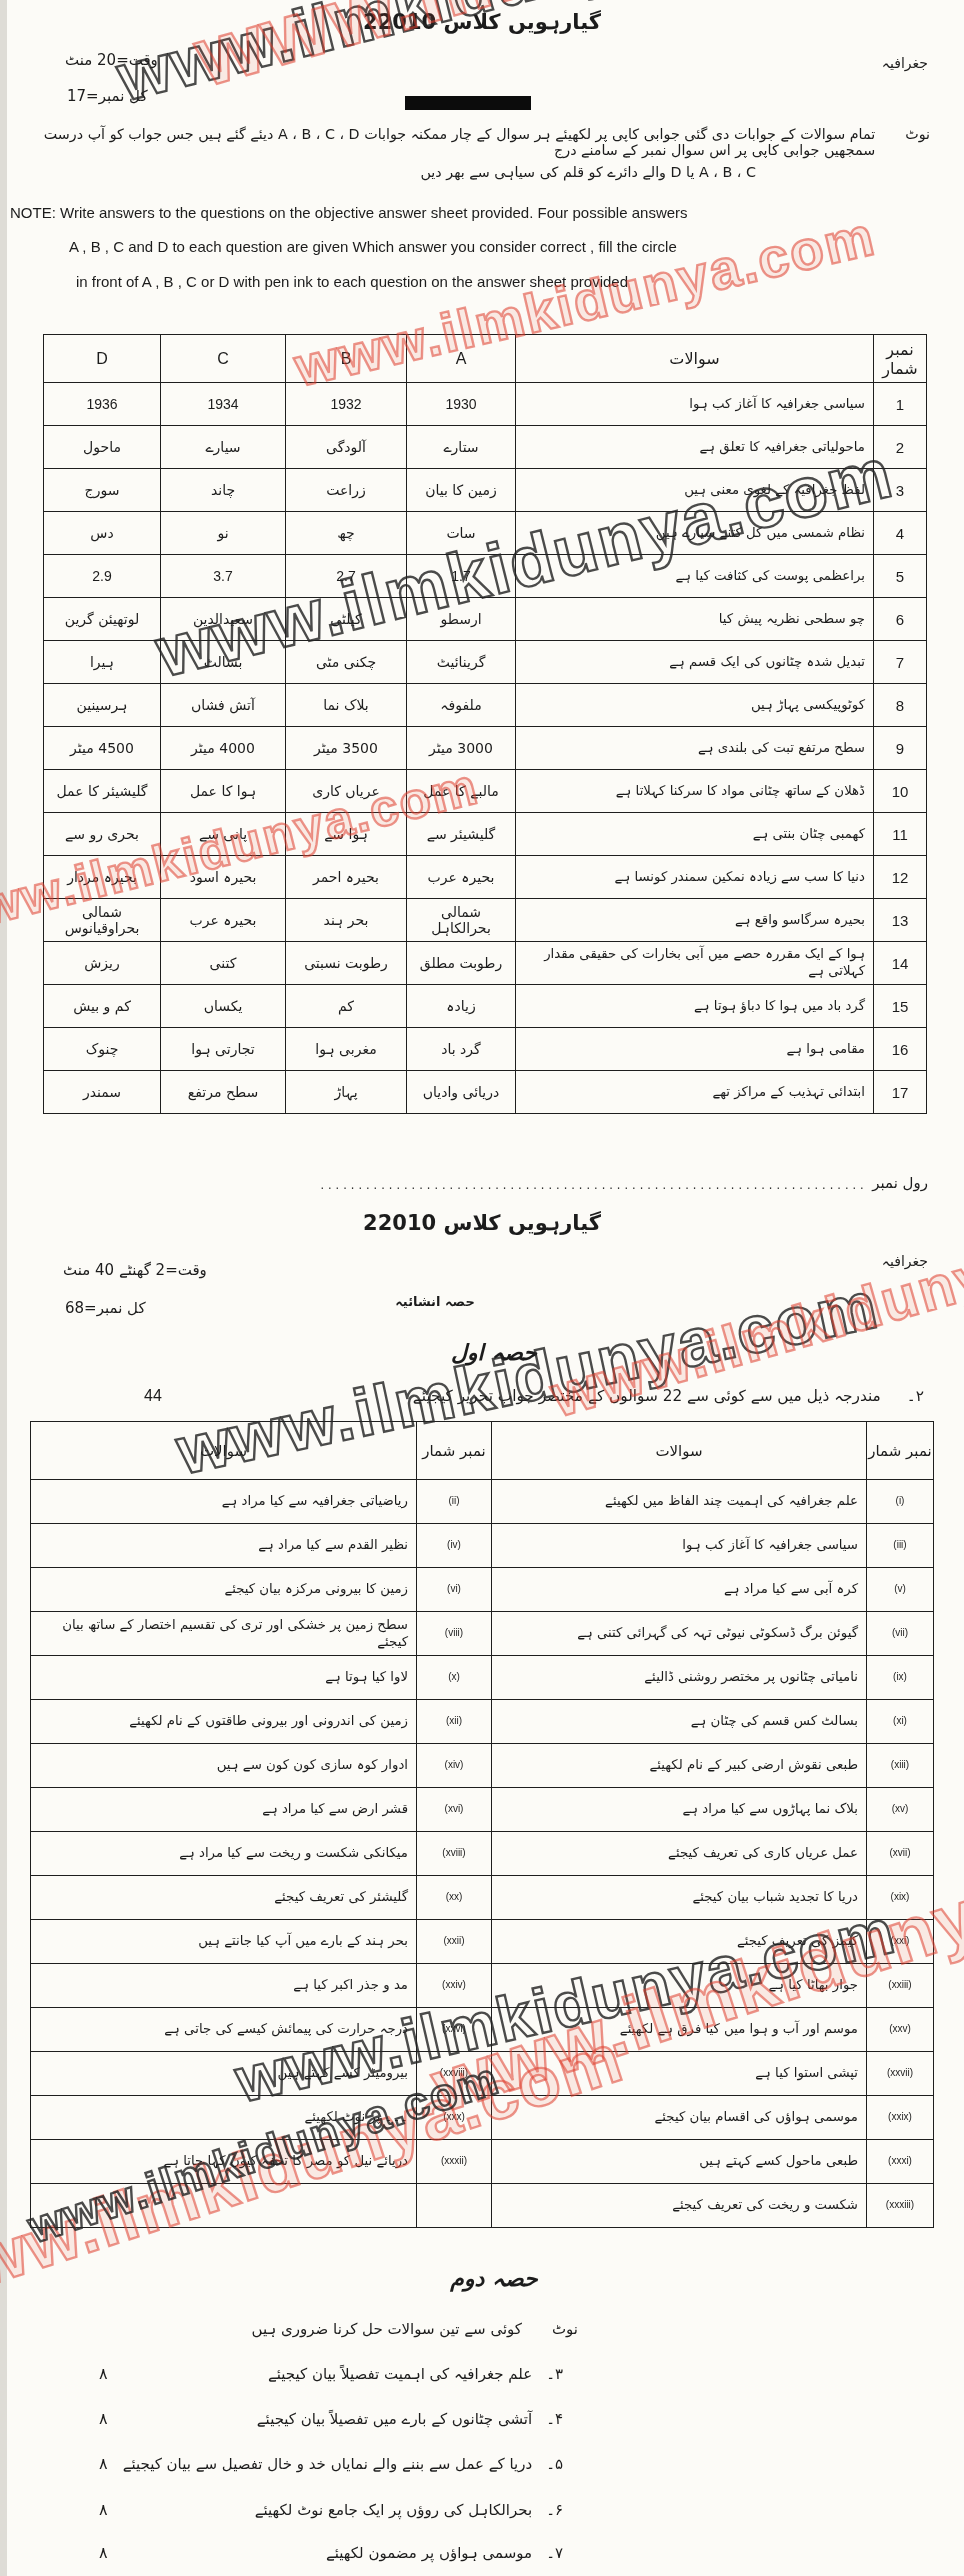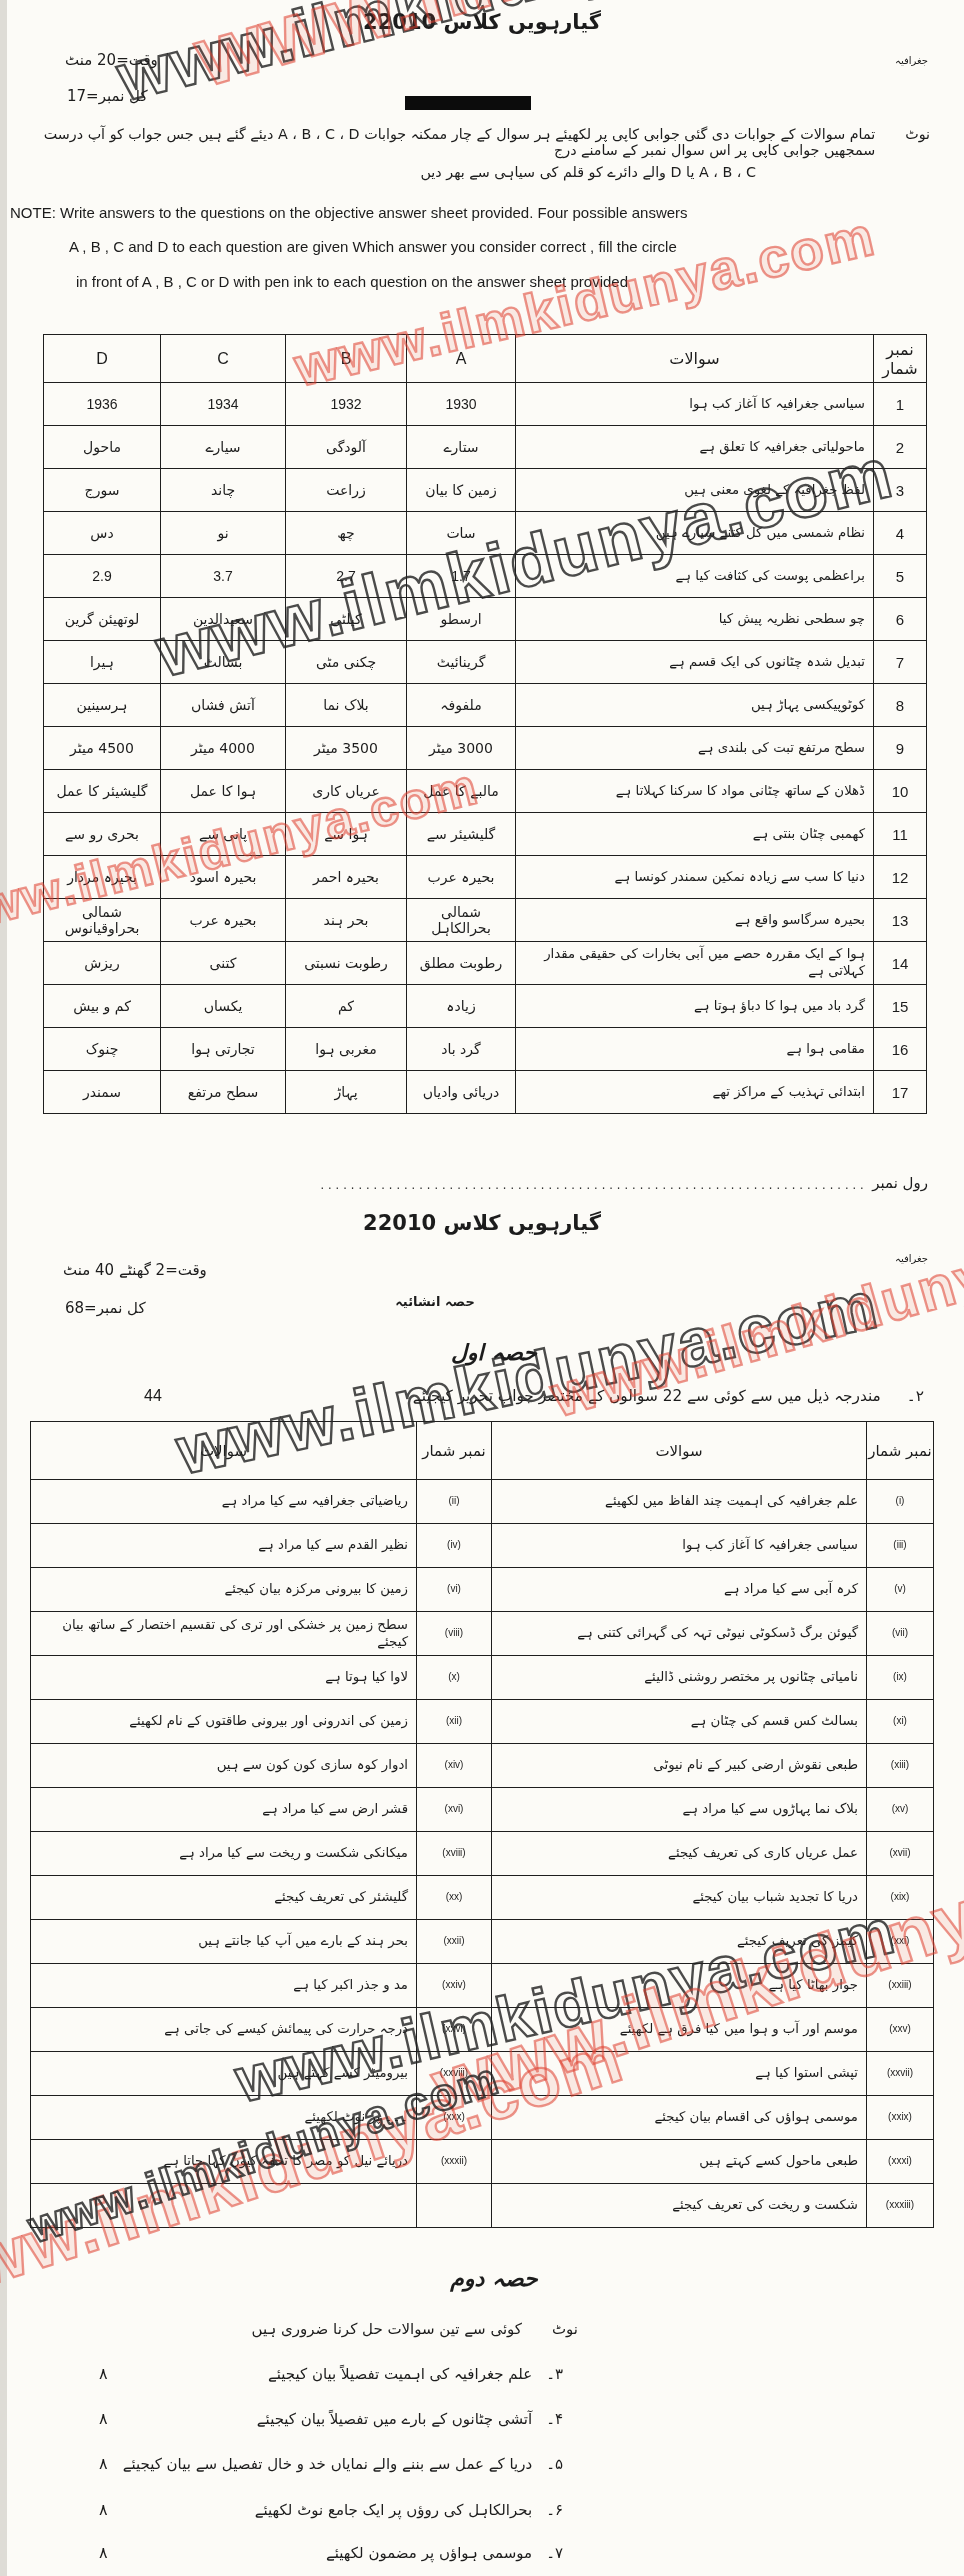--- a/index.html
+++ b/index.html
@@ -12,21 +12,21 @@
   .edge-shade{position:absolute;left:0;top:0;width:7px;height:2576px;background:#dedcd6;}
 
   
   .wm{position:absolute;z-index:6;pointer-events:none;font-family:"Liberation Sans",sans-serif;
       font-weight:bold;letter-spacing:2px;color:transparent;white-space:nowrap;transform-origin:left center;}
   .wm.black{-webkit-text-stroke:2.4px rgba(35,35,35,.82);}
   .wm.red{-webkit-text-stroke:2.4px rgba(222,62,45,.55);color:rgba(228,80,60,.10);}
 
   
   .title{width:964px;top:10px;left:0;font-size:21px;font-weight:bold;}
-  .small-label{font-size:10px;}
+  .small-label{font-size:14px;}
   .mid-label{font-size:15px;}
   .redacted{background:#0c0c0c;}
 
   
   table{border-collapse:collapse;table-layout:fixed;}
   td,th{border:1.6px solid #1e1e1e;overflow:hidden;}
   .t1{position:absolute;top:334px;left:43px;width:881px;direction:rtl;}
   .t1 th{height:45px;font-size:16px;font-weight:normal;}
   .t1 td{height:42px;font-size:14px;text-align:center;padding:0 5px;}
   .t1 .qcell{text-align:right;font-size:13.3px;padding:0 8px;line-height:1.25;}
@@ -292,21 +292,21 @@
           <td class="urdu">لاوا کیا ہوتا ہے</td>
         </tr>
     <tr>
           <td class="rncell">(xi)</td>
           <td class="urdu">بسالٹ کس قسم کی چٹان ہے</td>
           <td class="rncell">(xii)</td>
           <td class="urdu">زمین کی اندرونی اور بیرونی طاقتوں کے نام لکھیئے</td>
         </tr>
     <tr>
           <td class="rncell">(xiii)</td>
-          <td class="urdu">طبعی نقوش ارضی کبیر کے نام نیوٹی</td>
+          <td class="urdu">طبعی نقوش ارضی کبیر کے نام لکھیئے</td>
           <td class="rncell">(xiv)</td>
           <td class="urdu">ادوار کوہ سازی کون کون سے ہیں</td>
         </tr>
     <tr>
           <td class="rncell">(xv)</td>
           <td class="urdu">بلاک نما پہاڑوں سے کیا مراد ہے</td>
           <td class="rncell">(xvi)</td>
           <td class="urdu">قشر ارض سے کیا مراد ہے</td>
         </tr>
     <tr>

